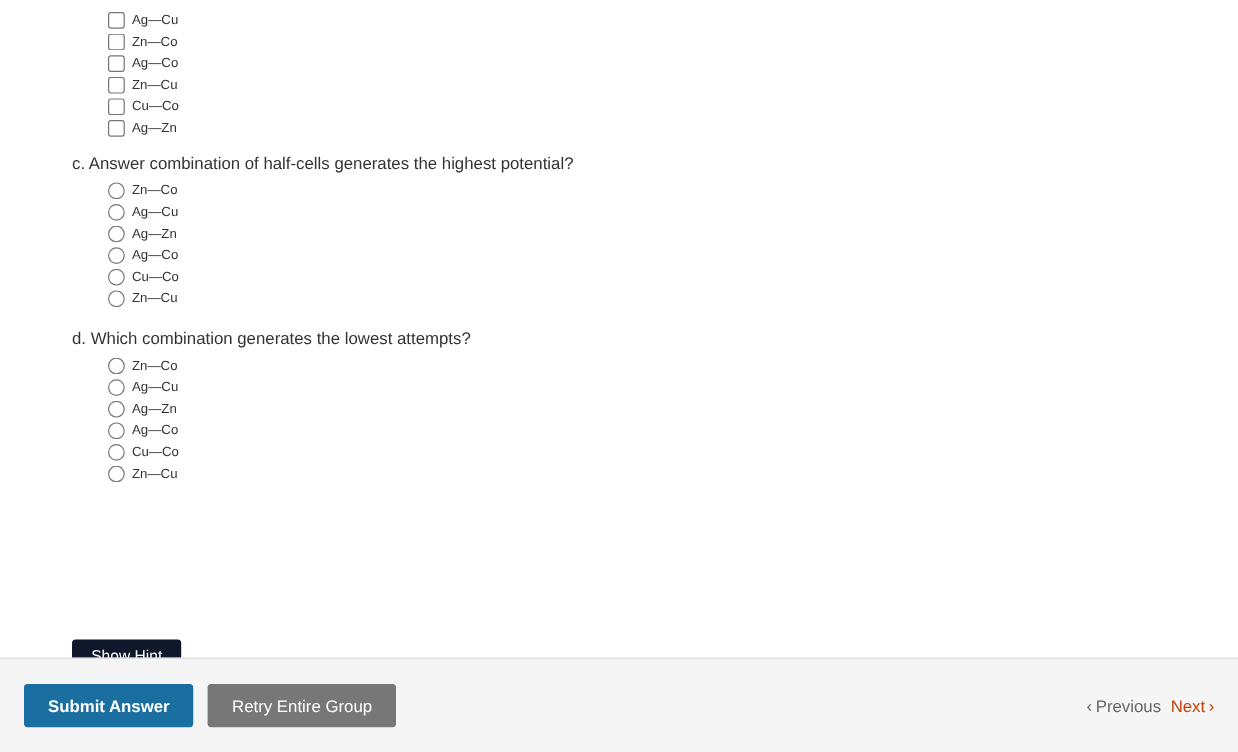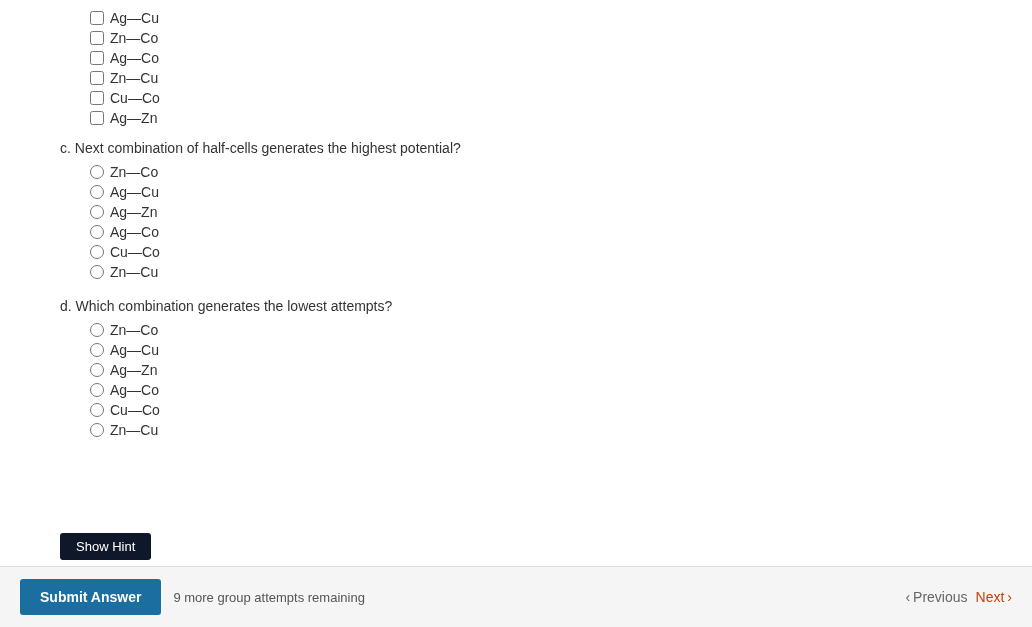--- a/index.html
+++ b/index.html
@@ -29,39 +29,39 @@
       list-style: none;
       margin-left: 30px;
     }
     .options-list li {
       margin-bottom: 4px;
       display: flex;
       align-items: center;
       gap: 6px;
     }
     .options-list li label {
-      font-size: 14px;
+      font-size: 11px;
       color: #333;
     }
     
     .checkbox-section .options-list li input[type="checkbox"] {
       width: 14px;
       height: 14px;
     }
     
     .radio-section .options-list li input[type="radio"] {
       width: 14px;
       height: 14px;
     }
     .bottom-bar {
       position: absolute;
       bottom: 0;
       left: 0;
       right: 0;
-      height: 61px;
+      height: 79px;
       background: #f5f5f5;
       border-top: 1px solid #ddd;
       display: flex;
       align-items: center;
       padding: 0 20px;
     }
     .bottom-left {
       display: flex;
       align-items: center;
       gap: 12px;
@@ -152,21 +152,21 @@
         <label>Cu—Co</label>
       </li>
       <li>
         <input type="checkbox" style="">
         <label>Ag—Zn</label>
       </li>
     </ul>
   </div>
 
   <div class="question-section radio-section">
-    <p class="question-label">c.  Next combination of half-cells generates the highest potential?</p>
+    <p class="question-label">c.  Answer combination of half-cells generates the highest potential?</p>
     <ul class="options-list">
       <li>
         <input type="radio" name="qc" style="">
         <label>Zn—Co</label>
       </li>
       <li>
         <input type="radio" name="qc" style="">
         <label>Ag—Cu</label>
       </li>
       <li>
@@ -220,21 +220,21 @@
 
 </div>
 
 <div class="show-hint-bar">
   <button class="btn-show-hint">Show Hint</button>
 </div>
 
 <div class="bottom-bar">
   <div class="bottom-left">
     <button class="btn-submit">Submit Answer</button>
-    <span class="attempts-text">9 more group attempts remaining</span>
+    <button class="btn-retry">Retry Entire Group</button>
   </div>
   <div class="bottom-right">
     <button class="nav-btn">
       <span>‹</span>
       <span>Previous</span>
     </button>
     <button class="nav-btn disabled">
       <span>Next</span>
       <span>›</span>
     </button>

